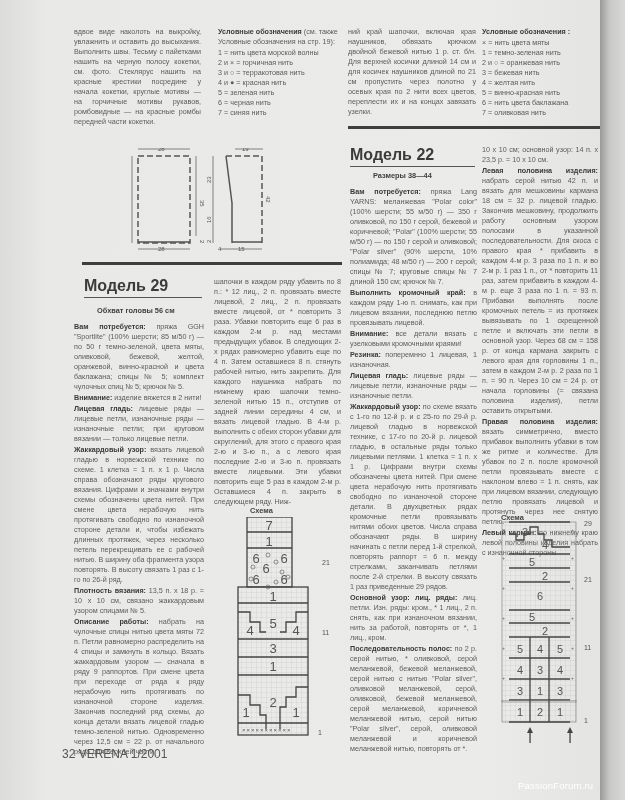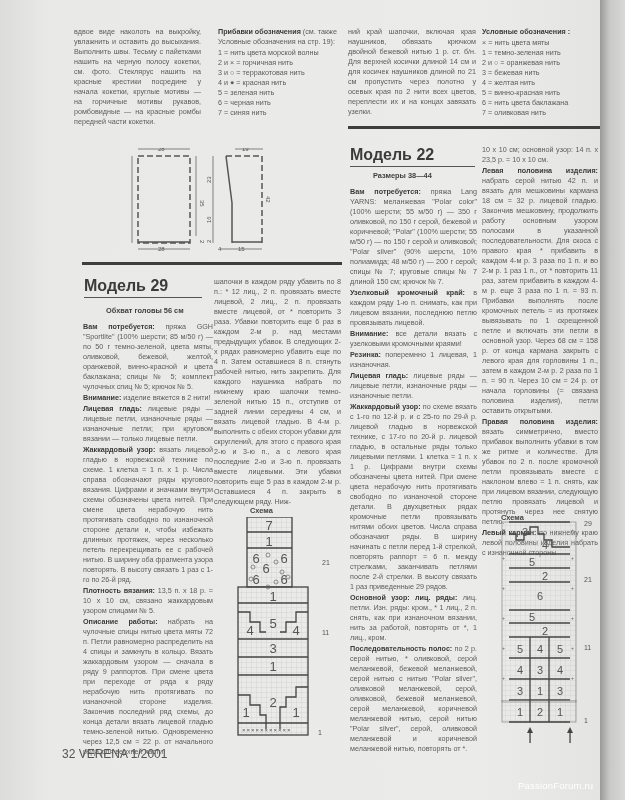--- a/index.html
+++ b/index.html
@@ -34,21 +34,21 @@
 <body>
 
 <div class="page"></div>
 <div class="edge"></div>
 
 <div class="col" style="left:74px; top:27px; width:127px;">
   <p>вдвое виде наколоть на выкройку, увлажнить и оставить до высыхания. Выполнить швы. Тесьму с пайетками нашить на черную полосу кокетки, см. фото. Стеклярус нашить на красные крестики посредине у начала кокетки, круглые мотивы — на горчичные мотивы рукавов, ромбовидные — на красные ромбы передней части кокетки.</p>
 </div>
 
 <div class="col" style="left:218px; top:27px; width:125px; text-align:left;">
-  <p><span class="legend-title">Прибавки обозначения</span><span> (см. также Условные обозначения на стр. 19):</span></p>
+  <p><span class="legend-title">Условные обозначения</span><span> (см. также Условные обозначения на стр. 19):</span></p>
   <div id="legendLeft">
       <div>1 = нить цвета морской волны</div>
       <div>2 и × = горчичная нить</div>
       <div>3 и ○ = терракотовая нить</div>
       <div>4 и ● = красная нить</div>
       <div>5 = зеленая нить</div>
       <div>6 = черная нить</div>
       <div>7 = синяя нить</div>
     </div>
 </div>
@@ -103,21 +103,21 @@
     <text x="108" y="103">15</text>
   </g>
 </svg>
 
 <div class="rule" style="left:348px; top:126px; width:252px;"></div>
 <div class="rule" style="left:82px; top:262px; width:260px;"></div>
 
 <div class="model-title" style="left:84px; top:277px;">Модель 29</div>
 <div class="thin" style="left:84px; top:297px; width:118px;"></div>
 
-<div class="col" style="left:83px; top:306px; width:130px;">
+<div class="col" style="left:74px; top:306px; width:130px;">
   <p class="subhead">Обхват головы 56 см</p>
   <div id="m21p">
       <p><span class="b">Вам потребуется:</span> пряжа GGH "Sportlite" (100% шерсти; 85 м/50 г) — по 50 г темно-зеленой, цвета мяты, оливковой, бежевой, желтой, оранжевой, винно-красной и цвета баклажана; спицы № 5; комплект чулочных спиц № 5; крючок № 5.</p>
       <p><span class="b">Внимание:</span> изделие вяжется в 2 нити!</p>
       <p><span class="b">Лицевая гладь:</span> лицевые ряды — лицевые петли, изнаночные ряды — изнаночные петли; при круговом вязании — только лицевые петли.</p>
       <p><span class="b">Жаккардовый узор:</span> вязать лицевой гладью в норвежской технике по схеме. 1 клетка = 1 п. х 1 р. Числа справа обозначают ряды кругового вязания. Цифрами и значками внутри схемы обозначены цвета нитей. При смене цвета нерабочую нить протягивать свободно по изнаночной стороне детали и, чтобы избежать длинных протяжек, через несколько петель перекрещивать ее с рабочей нитью. В ширину оба фрагмента узора повторять. В высоту связать 1 раз с 1-го по 26-й ряд.</p>
       <p><span class="b">Плотность вязания:</span> 13,5 п. х 18 р. = 10 х 10 см, связано жаккардовым узором спицами № 5.</p>
       <p><span class="b">Описание работы:</span> набрать на чулочные спицы нитью цвета мяты 72 п. Петли равномерно распределить на 4 спицы и замкнуть в кольцо. Вязать жаккардовым узором — сначала в ряду 9 раппортов. При смене цвета при переходе от ряда к ряду нерабочую нить протягивать по изнаночной стороне изделия. Закончив последний ряд схемы, до конца детали вязать лицевой гладью темно-зеленой нитью. Одновременно через 12,5 см = 22 р. от начального ряда для верхней части</p>
     </div>
 </div>
@@ -185,21 +185,21 @@
   </g>
 </svg>
 
 <div class="model-title" style="left:350px; top:146px;">Модель 22</div>
 <div class="thin" style="left:350px; top:166px; width:125px;"></div>
 
 <div class="col" style="left:350px; top:171px; width:127px;">
   <p class="subhead">Размеры 38—44</p>
   <div id="m22a">
       <p><span class="b">Вам потребуется:</span> пряжа Lang YARNS: меланжевая "Polar color" (100% шерсти; 55 м/50 г) — 350 г оливковой, по 150 г серой, бежевой и коричневой; "Polar" (100% шерсти; 55 м/50 г) — по 150 г серой и оливковой; "Polar silver" (90% шерсти, 10% полиамида; 48 м/50 г) — 200 г серой; спицы № 7; круговые спицы № 7 длиной 150 см; крючок № 7.</p>
-      <p><span class="b">Узелковый кромочный край:</span> в каждом ряду 1-ю п. снимать, как при лицевом вязании, последнюю петлю провязывать лицевой.</p>
+      <p><span class="b">Выполнить кромочный край:</span> в каждом ряду 1-ю п. снимать, как при лицевом вязании, последнюю петлю провязывать лицевой.</p>
       <p><span class="b">Внимание:</span> все детали вязать с узелковыми кромочными краями!</p>
       <p><span class="b">Резинка:</span> поперемнно 1 лицевая, 1 изнаночная.</p>
       <p><span class="b">Лицевая гладь:</span> лицевые ряды — лицевые петли, изнаночные ряды — изнаночные петли.</p>
       <p><span class="b">Жаккардовый узор:</span> по схеме вязать с 1-го по 12-й р. и с 25-го по 29-й р. лицевой гладью в норвежской технике, с 17-го по 20-й р. лицевой гладью, в остальные ряды только лицевыми петлями. 1 клетка = 1 п. х 1 р. Цифрами внутри схемы обозначены цвета нитей. При смене цвета нерабочую нить протягивать свободно по изнаночной стороне детали. В двухцветных рядах кромочные петли провязывать нитями обоих цветов. Числа справа обозначают ряды. В ширину начинать с петли перед 1-й стрелкой, повторять раппорт = 6 п. между стрелками, заканчивать петлями после 2-й стрелки. В высоту связать 1 раз приведенные 29 рядов.</p>
       <p><span class="b">Основной узор: лиц. ряды:</span> лиц. петли. Изн. ряды: кром., * 1 лиц., 2 п. снять, как при изнаночном вязании, нить за работой, повторять от *, 1 лиц., кром.</p>
       <p><span class="b">Последовательность полос:</span> по 2 р. серой нитью, * оливковой, серой меланжевой, бежевой меланжевой, серой нитью с нитью "Polar silver", оливковой меланжевой, серой, оливковой, бежевой меланжевой, серой меланжевой, коричневой меланжевой нитью, серой нитью "Polar silver", серой, оливковой меланжевой и коричневой меланжевой нитью, повторять от *.</p>
     </div>
 </div>
 
 <div class="col" style="left:482px; top:145px; width:116px;">

